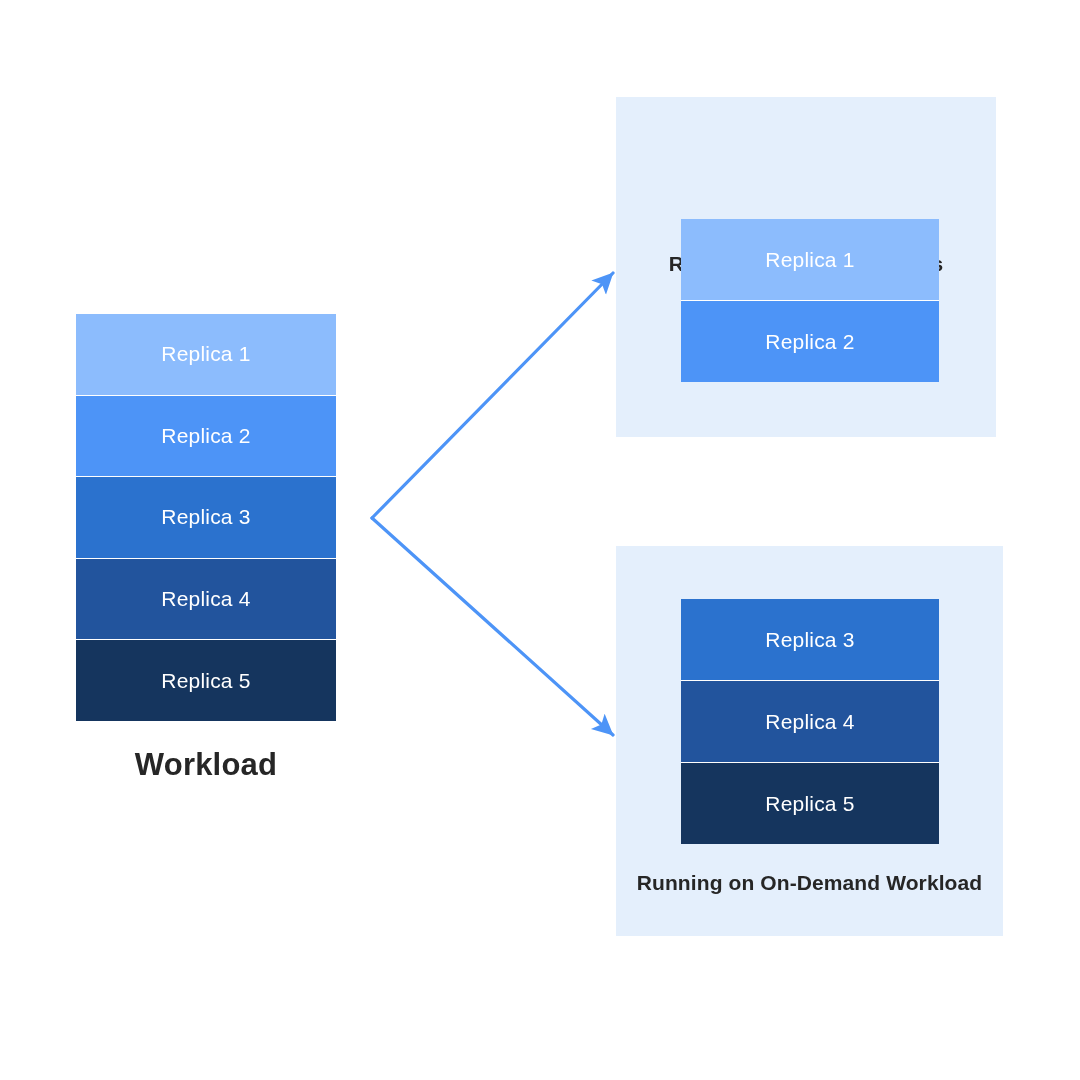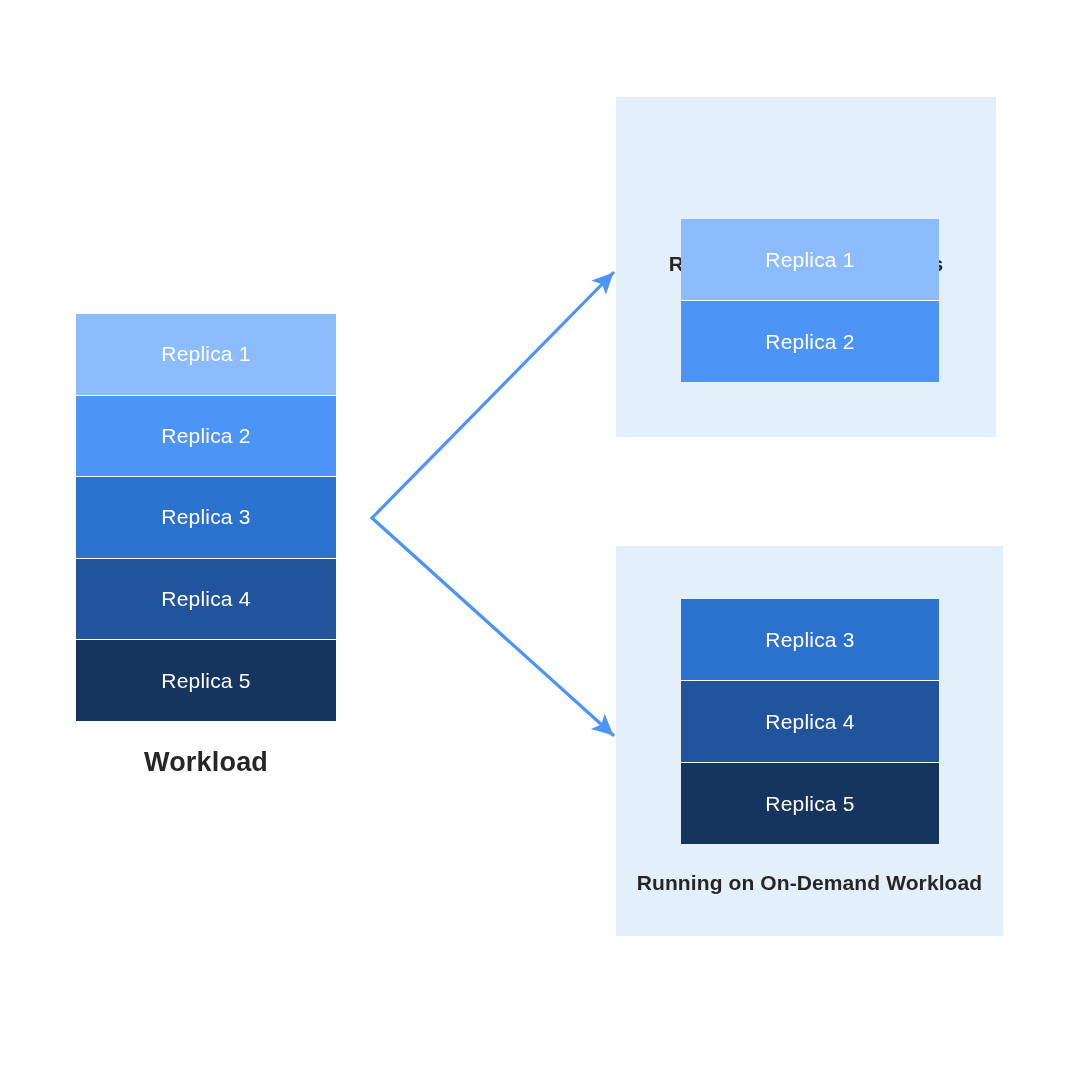--- a/index.html
+++ b/index.html
@@ -43,21 +43,21 @@
     letter-spacing: 0.2px;
     box-sizing: border-box;
     border-bottom: 1.5px solid #ffffff;
   }
   .replica-band:last-child { border-bottom: none; }
 
   #workload-label {
     width: 260px;
     text-align: center;
     margin-top: 26px;
-    font-size: 27px;
+    font-size: 31px;
     font-weight: bold;
     color: #262626;
     letter-spacing: 0.2px;
   }
 
   
   .panel {
     position: absolute;
     background: #E4EFFC;
     box-sizing: border-box;

